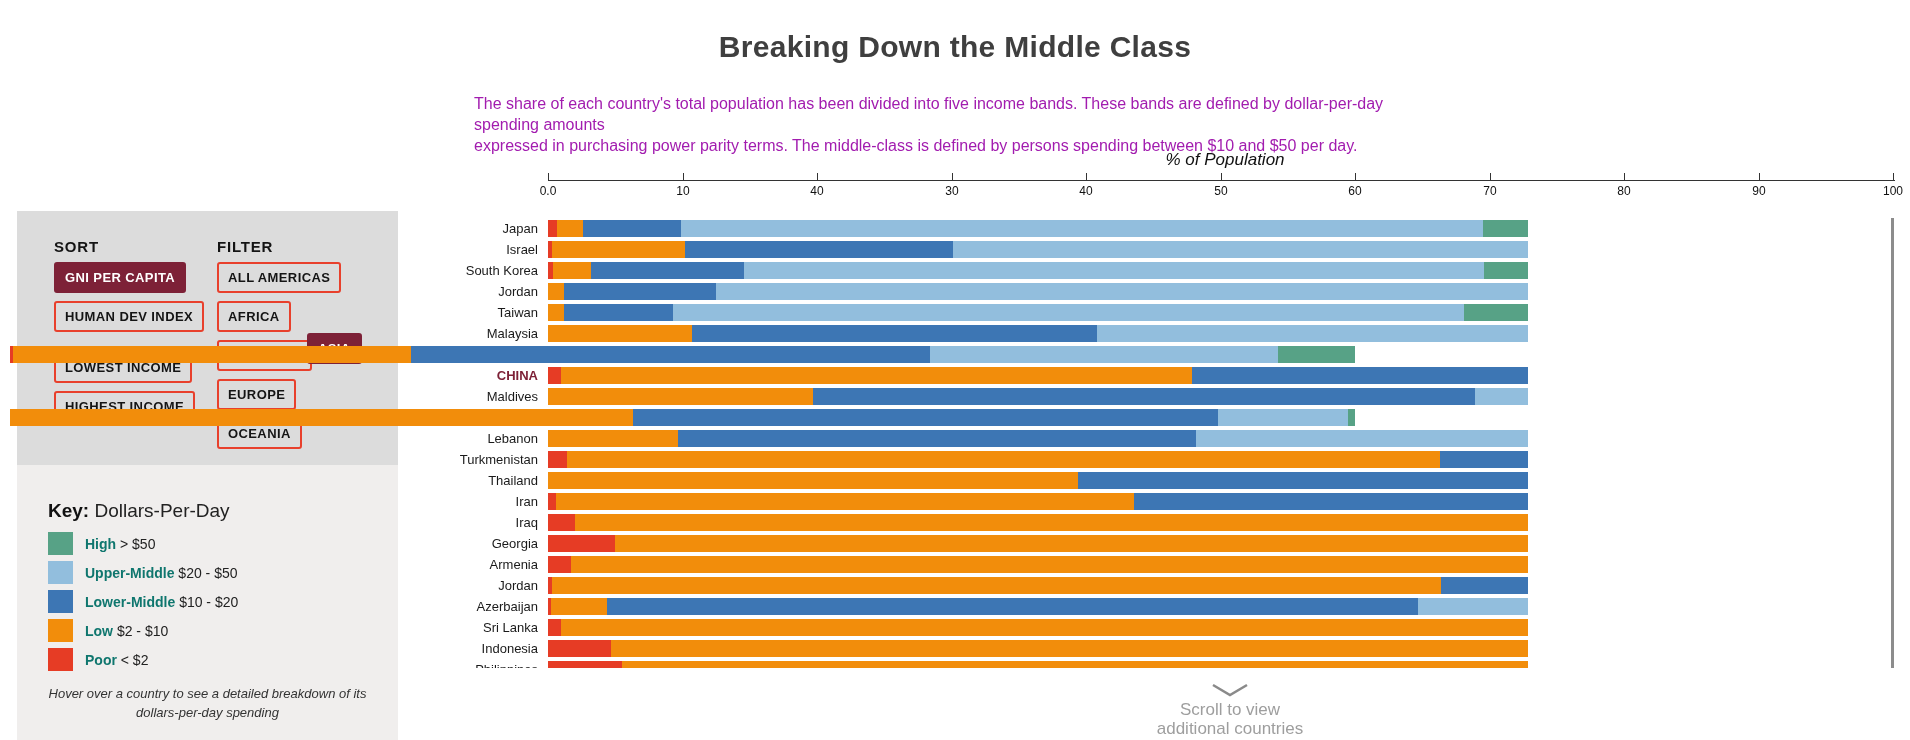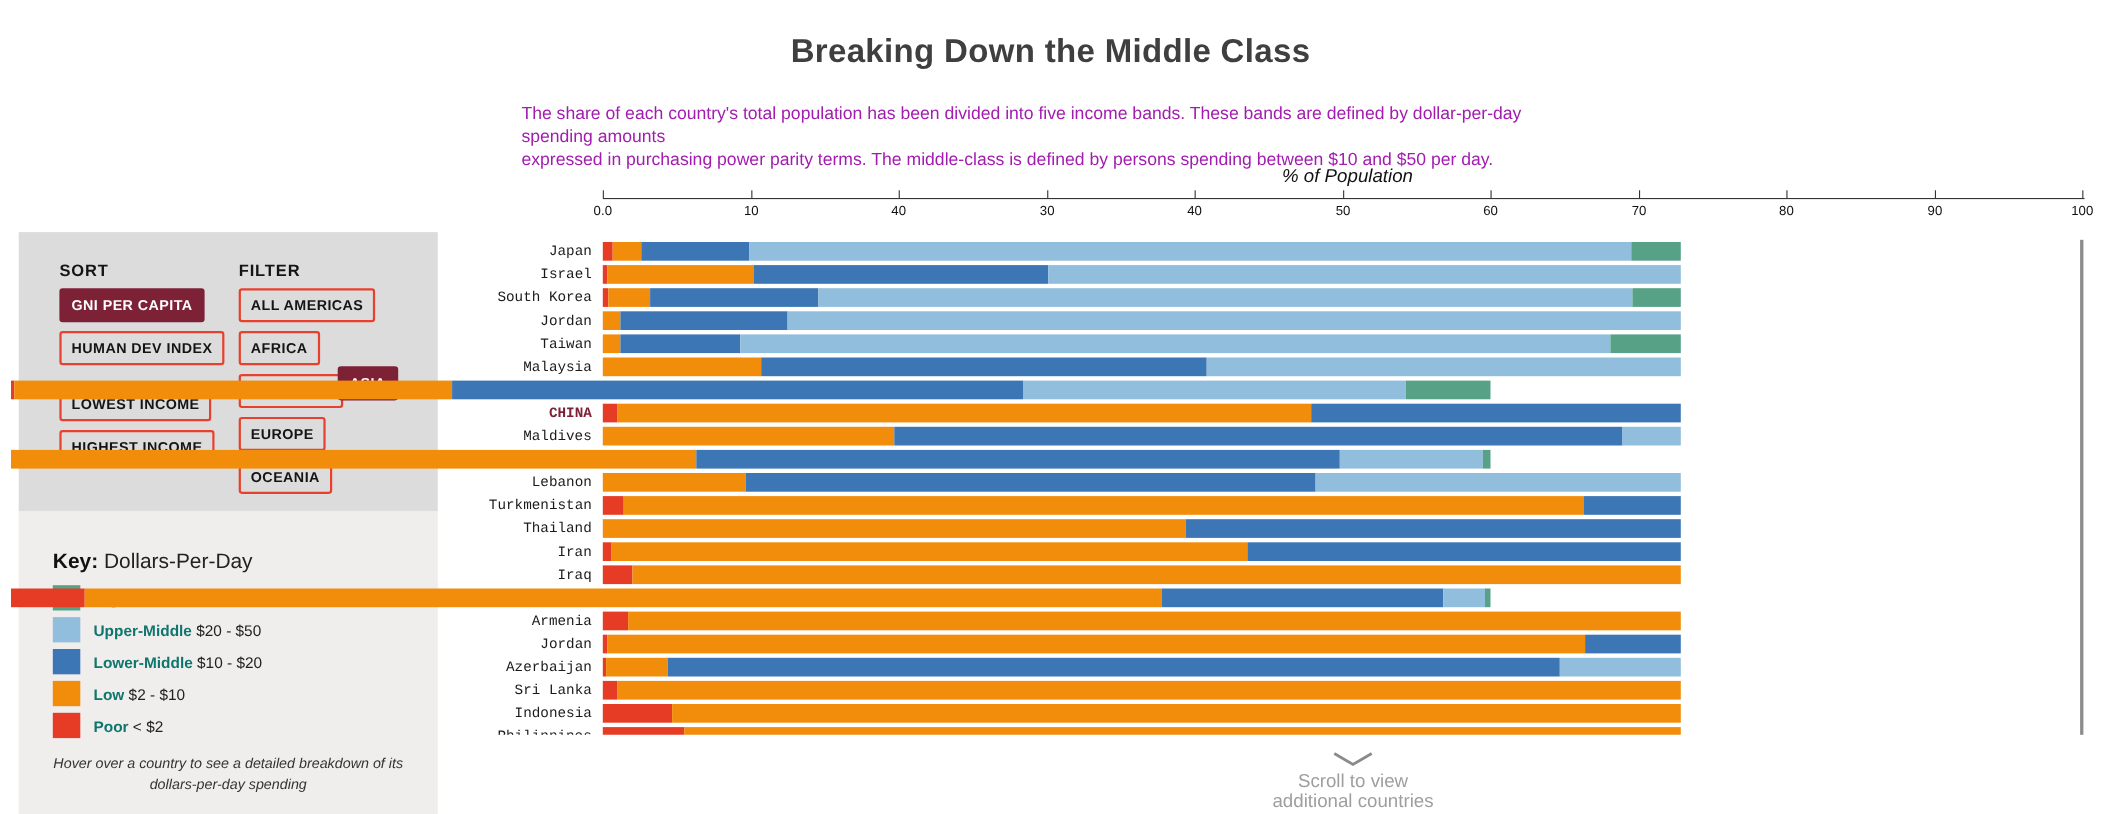--- a/index.html
+++ b/index.html
@@ -43,21 +43,21 @@
 
   
   #axis-title { position:absolute; left:1100px; top:150px; width:250px; text-align:center;
                 font-size:17px; font-style:italic; color:#111; }
   #axis { position:absolute; left:548px; top:160px; width:1347px; height:40px; }
   #axis-line { position:absolute; left:0; top:20px; width:1347px; height:1px; background:#333; }
   .tick { position:absolute; top:13px; width:1px; height:7px; background:#333; }
   .tick-label { position:absolute; top:24px; width:40px; margin-left:-20px; text-align:center;
                 font-size:12px; color:#111; }
 
-  #chart-rows { position:absolute; left:0; top:218px; width:1528px; height:450px; overflow:hidden;font-family:Liberation Mono, monospace; }
+  #chart-rows { position:absolute; left:0; top:218px; width:1528px; height:450px; overflow:hidden; }
   .chart-row { display:flex; height:21px; }
   .country-label { width:538px; text-align:right; font-size:13px; color:#1a1a1a; line-height:21px; flex:0 0 auto; }
   .country-label.highlighted { color:#7d2137; font-weight:bold; }
   .bar { margin-left:10px; width:1345px; height:17px; margin-top:2px; display:flex; flex:0 0 auto; }
   .seg { height:100%; }
   #end-line { position:absolute; left:1891px; top:218px; width:3px; height:450px; background:#8c8c8c; }
 
   
   #scroll-cue { position:absolute; left:1130px; top:683px; width:200px; text-align:center; color:#9e9e9e; }
   #scroll-cue svg { display:block; margin:0 auto 2px auto; }
@@ -290,20 +290,21 @@
       <div class="country-label">Iraq</div>
       <div class="bar">
         <div class="seg" style="width: 2%; background: rgb(230, 60, 37);"></div>
         <div class="seg" style="width: 85.5%; background: rgb(242, 141, 11);"></div>
         <div class="seg" style="width: 11.4%; background: rgb(61, 118, 180);"></div>
         <div class="seg" style="width: 1.1%; background: rgb(146, 190, 221);"></div>
         <div class="seg" style="width: 0%; background: rgb(87, 162, 134);"></div>
       </div>
     </div>
     <div class="chart-row">
+      <div class="country-label">Georgia</div>
       <div class="bar">
         <div class="seg" style="width: 5%; background: rgb(230, 60, 37);"></div>
         <div class="seg" style="width: 72.8%; background: rgb(242, 141, 11);"></div>
         <div class="seg" style="width: 19%; background: rgb(61, 118, 180);"></div>
         <div class="seg" style="width: 2.8%; background: rgb(146, 190, 221);"></div>
         <div class="seg" style="width: 0.4%; background: rgb(87, 162, 134);"></div>
       </div>
     </div>
     <div class="chart-row">
       <div class="country-label">Armenia</div>

